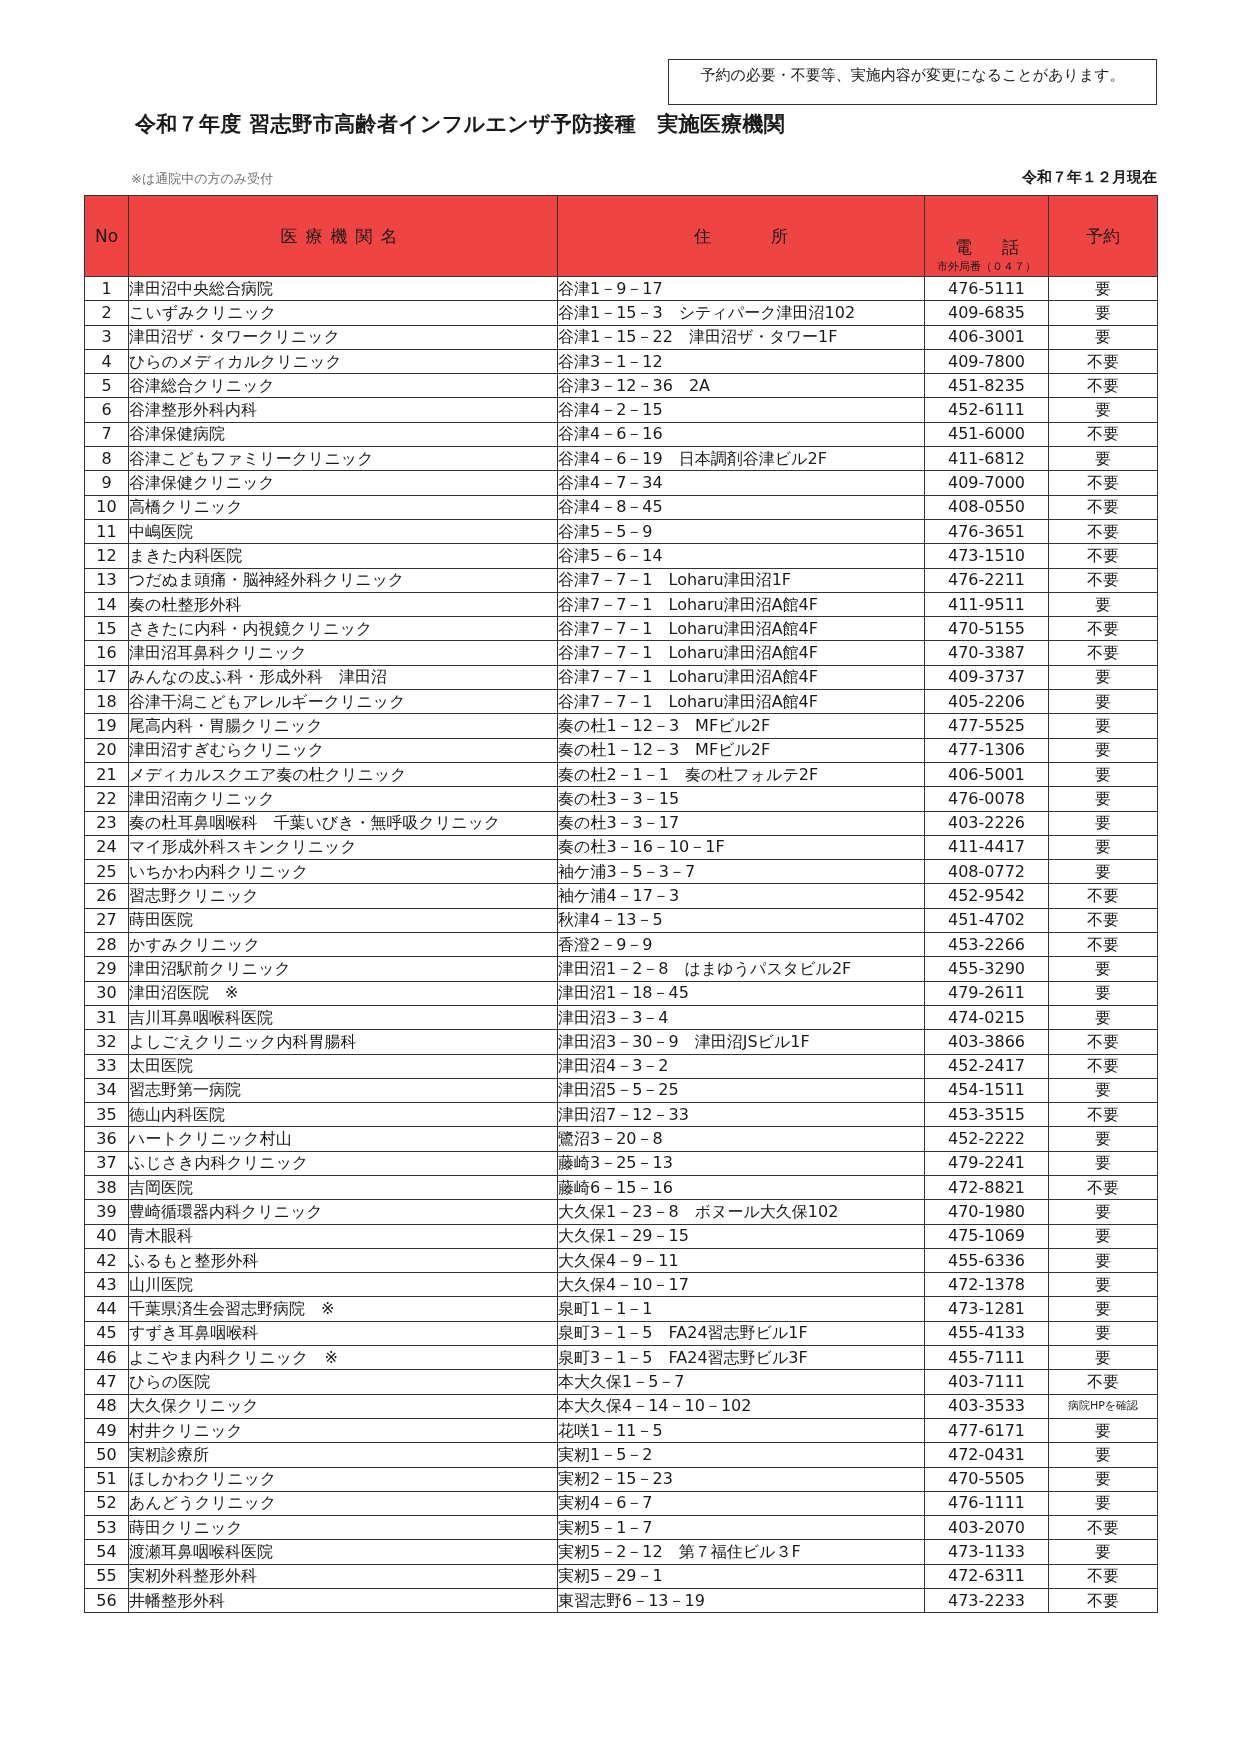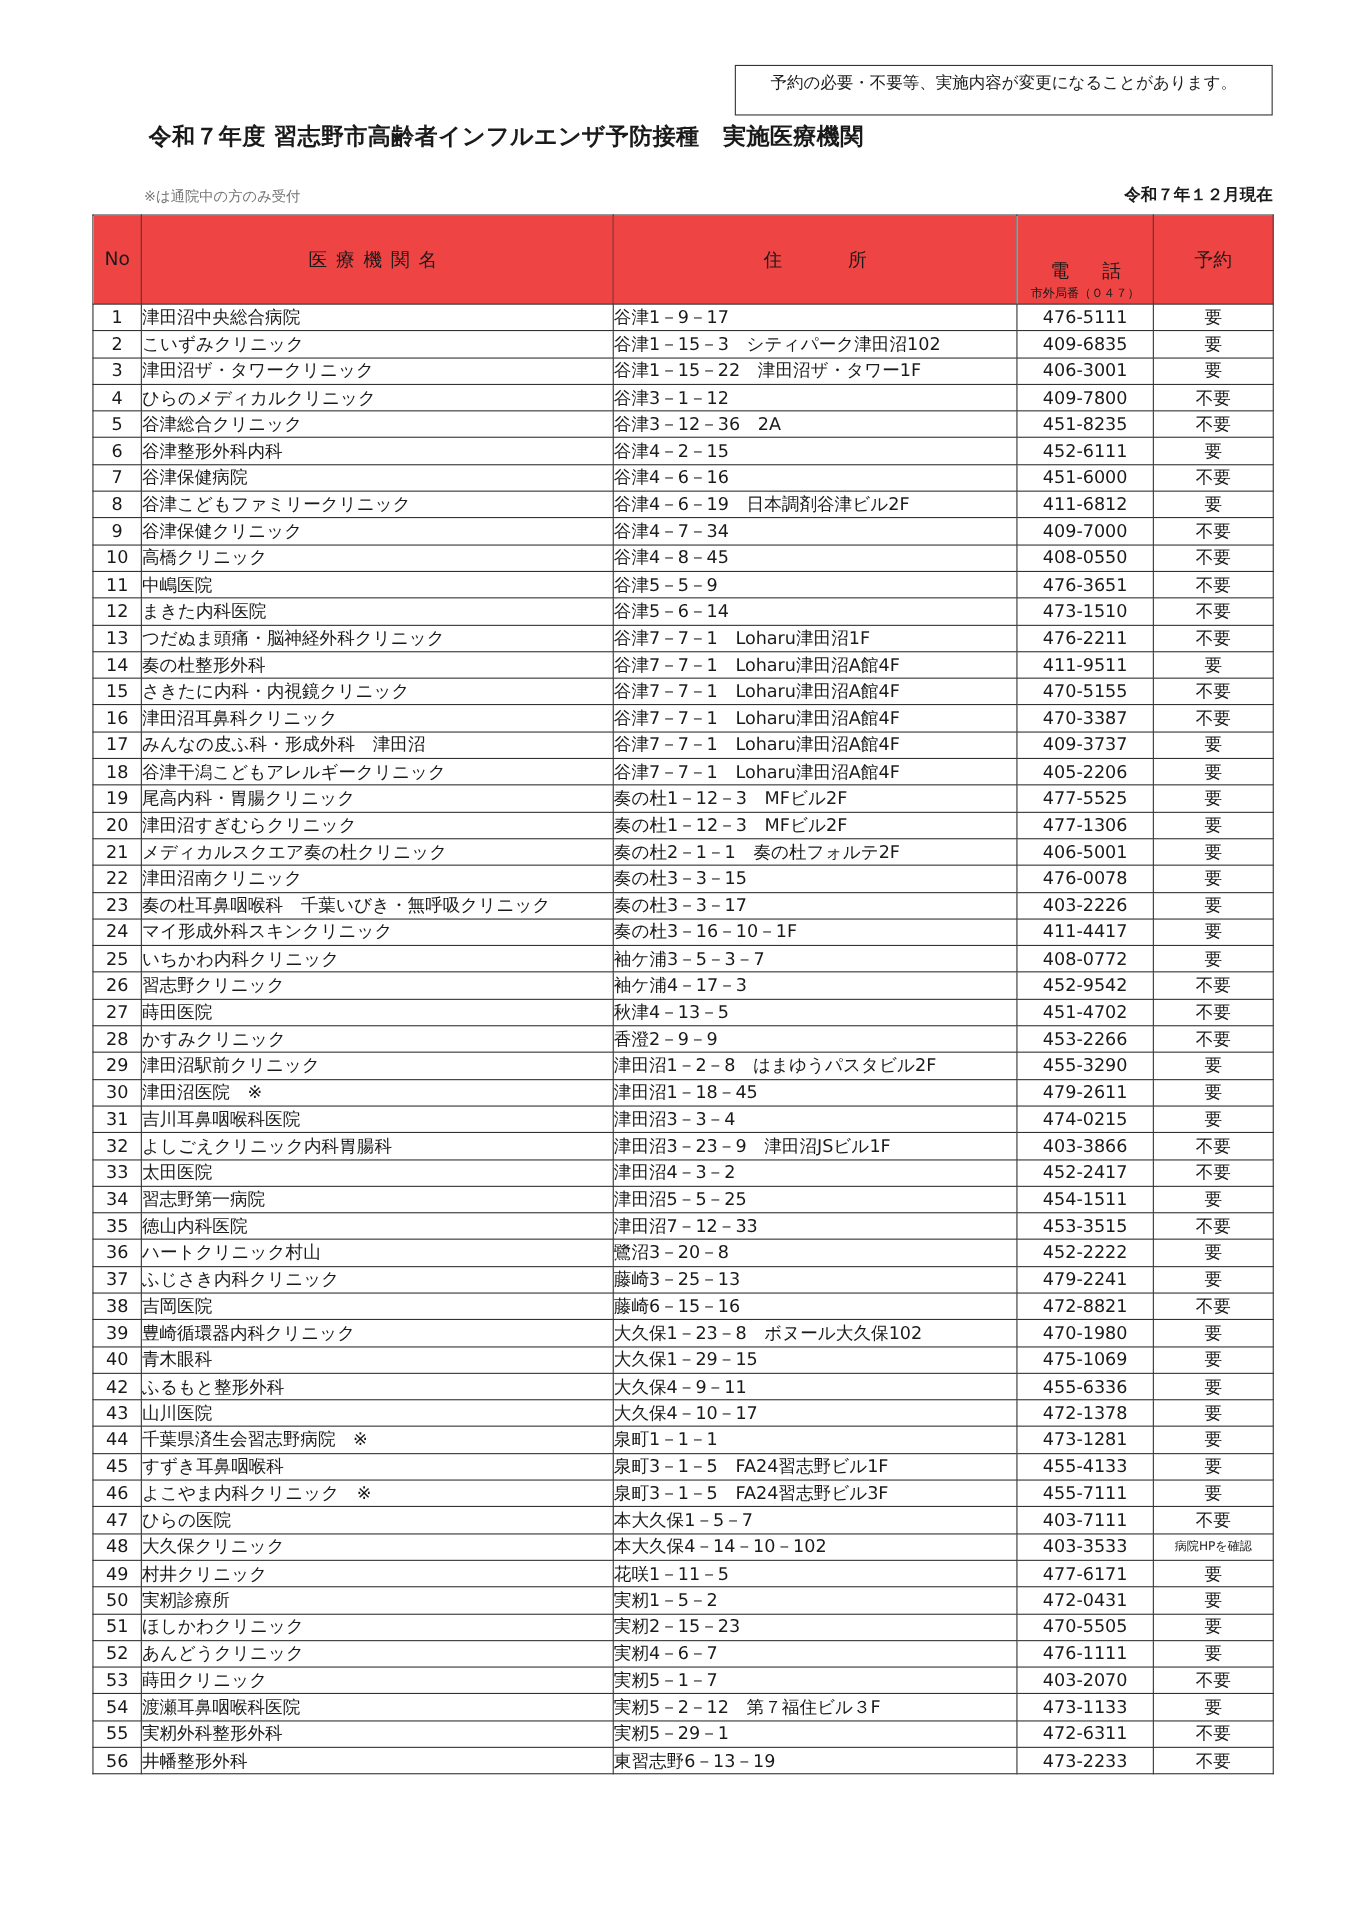--- a/index.html
+++ b/index.html
@@ -340,21 +340,21 @@
       <tr>
         <td class="no">31</td>
         <td class="name">吉川耳鼻咽喉科医院</td>
         <td class="addr">津田沼3－3－4</td>
         <td class="tel">474-0215</td>
         <td class="res">要</td>
       </tr>
       <tr>
         <td class="no">32</td>
         <td class="name">よしごえクリニック内科胃腸科</td>
-        <td class="addr">津田沼3－23－9　津田沼JSビル1F</td>
+        <td class="addr">津田沼3－30－9　津田沼JSビル1F</td>
         <td class="tel">403-3866</td>
         <td class="res">不要</td>
       </tr>
       <tr>
         <td class="no">33</td>
         <td class="name">太田医院</td>
         <td class="addr">津田沼4－3－2</td>
         <td class="tel">452-2417</td>
         <td class="res">不要</td>
       </tr>

